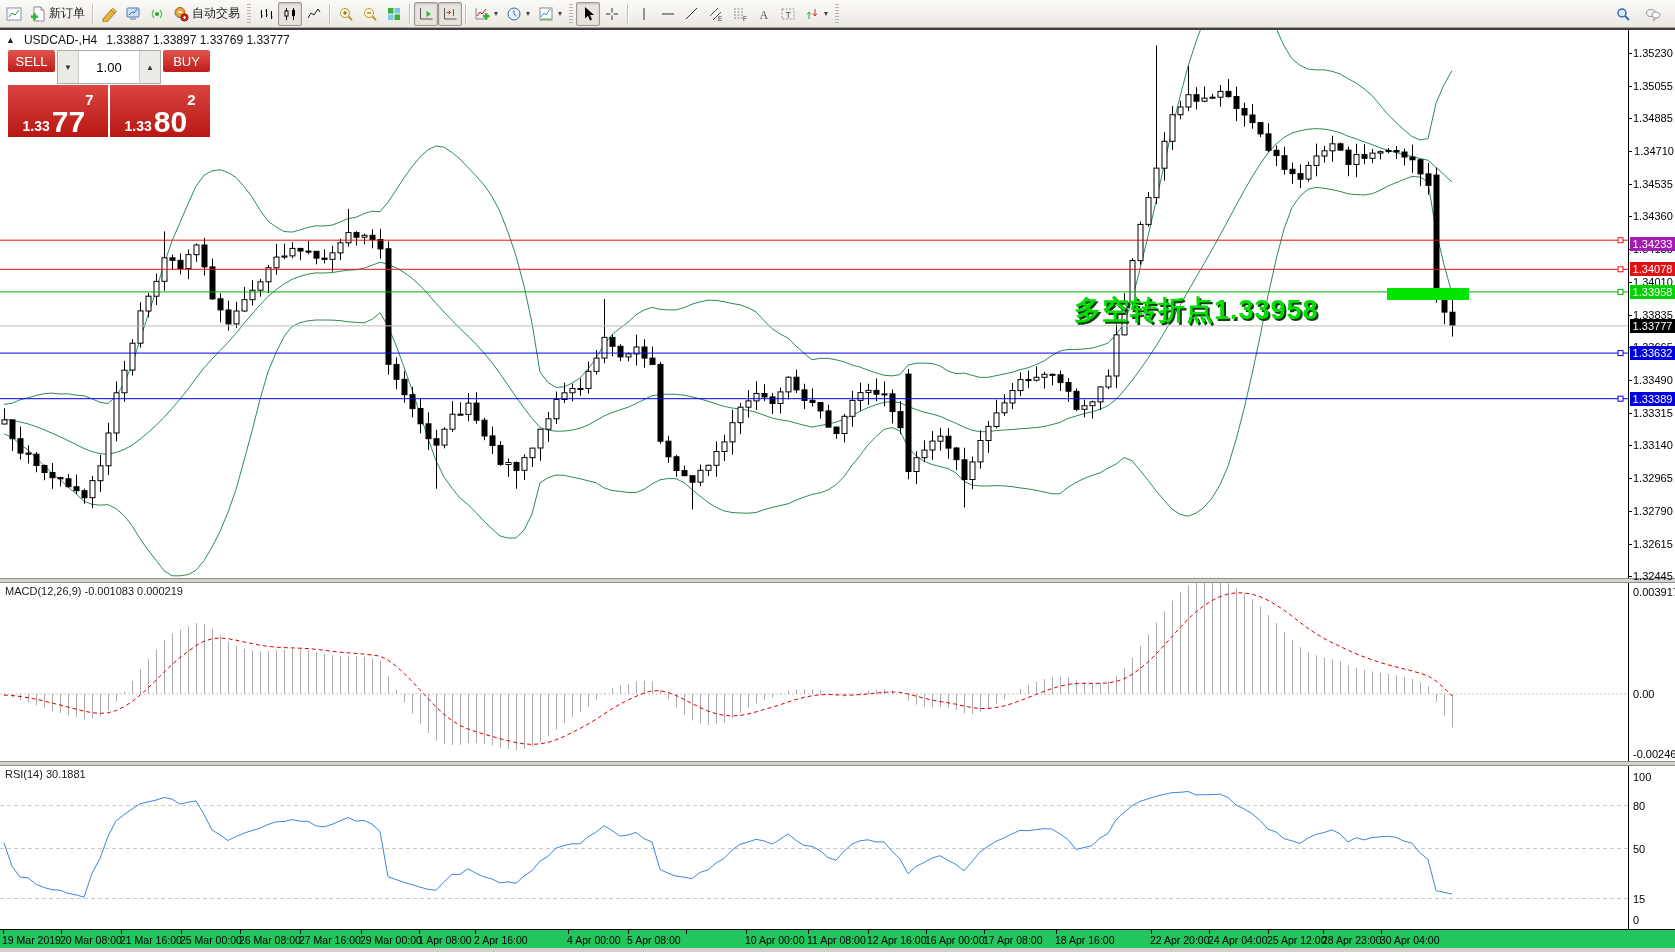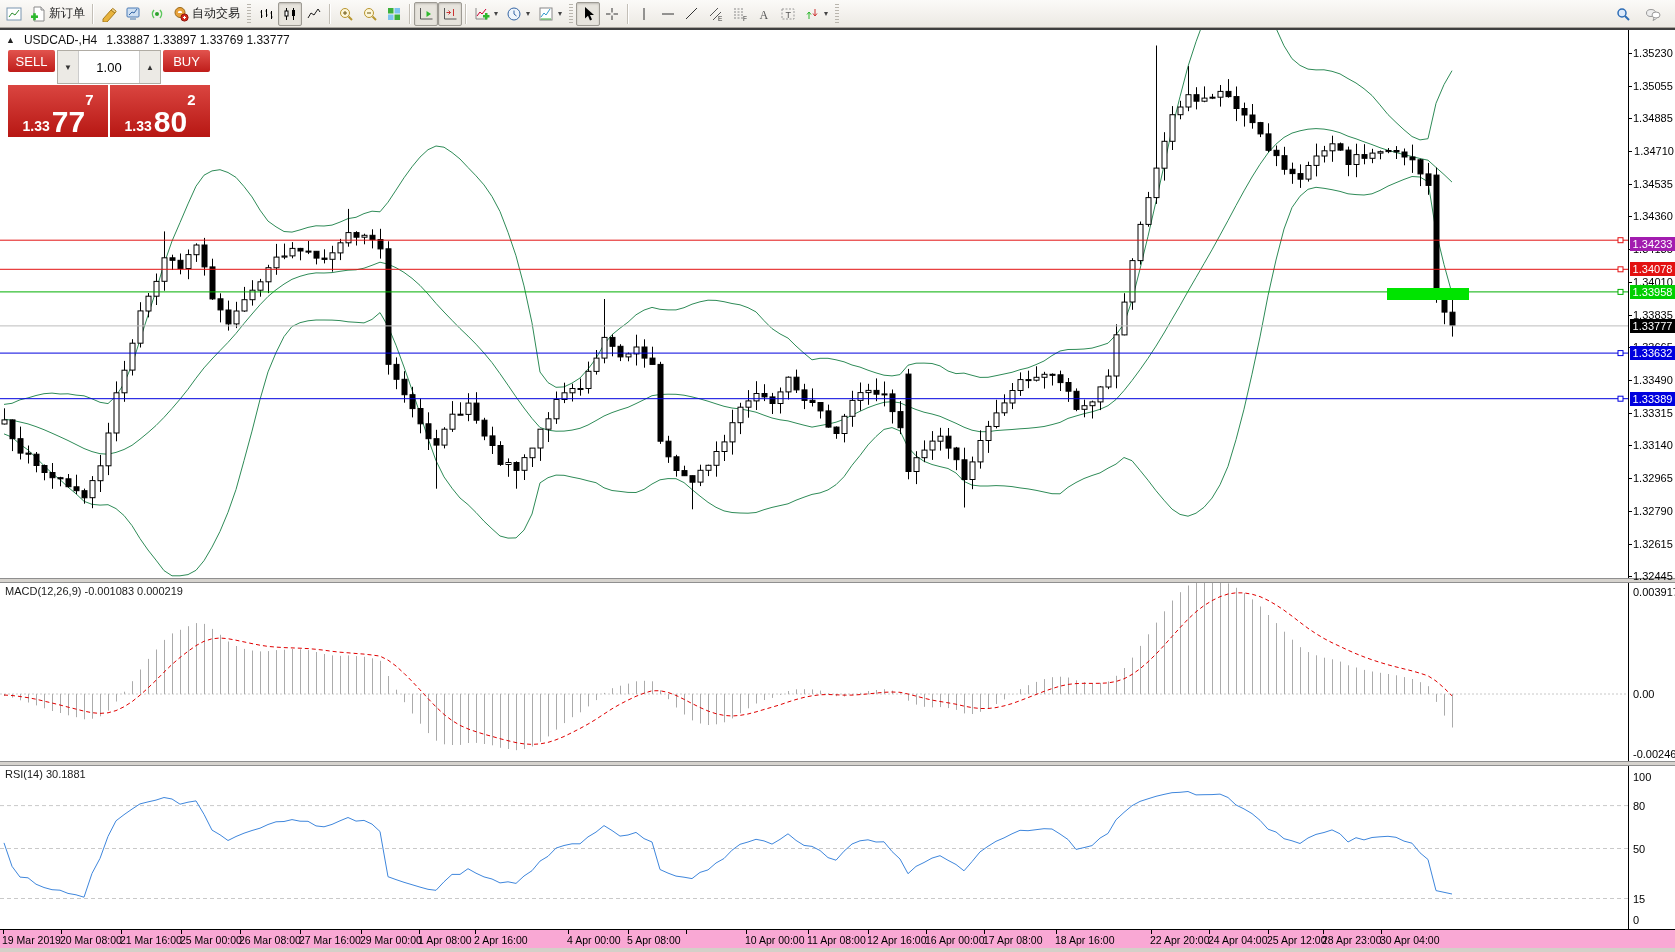--- a/index.html
+++ b/index.html
@@ -51,21 +51,21 @@
   #tp-row2{display:flex;margin-top:1px;}
   .price-box{width:100px;height:52px;background:linear-gradient(#da4540,#b71713);color:#fff;
     display:flex;align-items:flex-end;justify-content:center;padding-bottom:2px;box-sizing:border-box;}
   .price-box+.price-box{margin-left:2px;}
   .pp-small{font-size:14px;font-weight:bold;margin-right:2px;line-height:17px;}
   .pp-big{font-size:30px;font-weight:bold;line-height:26px;}
   .pp-sup{font-size:15px;font-weight:bold;line-height:30px;align-self:flex-start;}
 
   #annotation{position:absolute;font-weight:bold;white-space:nowrap;letter-spacing:1px;}
   #hl-bar{position:absolute;}
-  #time-strip{position:absolute;left:0;top:929px;width:1675px;height:19px;background:#f9a8d4;border-top:1px solid #000;box-sizing:border-box;text-align:center;}
+  #time-strip{position:absolute;left:0;top:929px;width:1675px;height:19px;background:#22c55e;border-top:1px solid #000;box-sizing:border-box;text-align:center;}
   .tlabel{position:absolute;top:4px;font-size:10.5px;color:#000;white-space:nowrap;}
   .ttick{position:absolute;top:0;width:1px;height:4px;background:#000;}
 </style>
 </head>
 <body>
 <div id="app">
 
 <div id="toolbar">
       <div class="tbtn">
         <span class="ico">
@@ -936,20 +936,21 @@
       <span class="pp-big">80</span>
       <span class="pp-sup">2</span>
     </div>
   </div>
 </div>
 
 <div class="paneLabel" style="left:5px;top:585px">MACD(12,26,9) -0.001083 0.000219</div>
 <div class="paneLabel" style="left:5px;top:768px">RSI(14) 30.1881</div>
 
 <div id="hl-bar" style="left: 1387px; top: 288px; width: 82px; height: 12px; background: rgb(0, 228, 0);"></div>
+<div id="annotation" style="left: 1074px; top: 292px; font-size: 27px; color: rgb(0, 223, 0); text-shadow: rgb(18, 60, 18) 2px 2px 0px;">多空转折点1.33958</div>
 
 <div id="axis-layer">
       <div class="axlabel" style="top: 53px;">1.35230</div>
       <div class="axtick" style="top: 53px;"></div>
       <div class="axlabel" style="top: 85.8632px;">1.35055</div>
       <div class="axtick" style="top: 86px;"></div>
       <div class="axlabel" style="top: 117.788px;">1.34885</div>
       <div class="axtick" style="top: 118px;"></div>
       <div class="axlabel" style="top: 150.651px; text-align: center;">1.34710</div>
       <div class="axtick" style="top: 151px;"></div>

